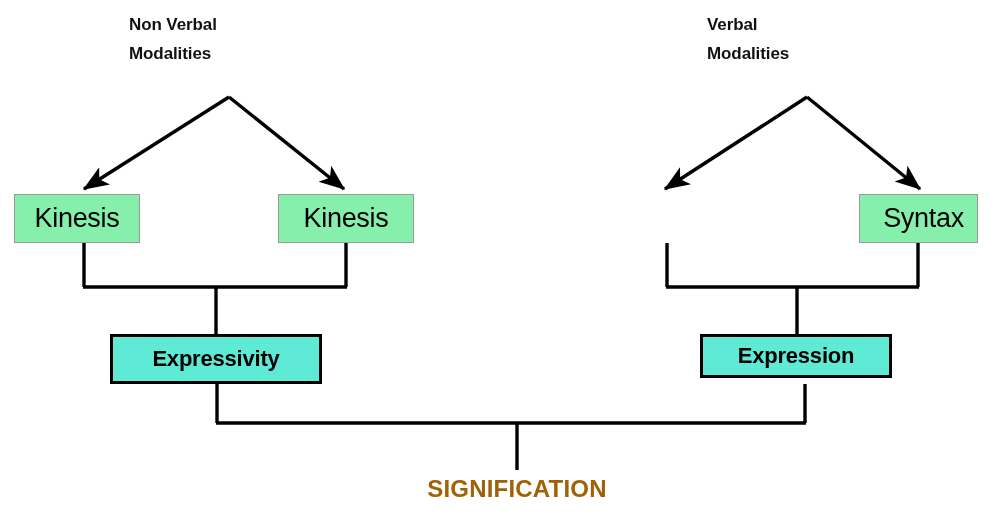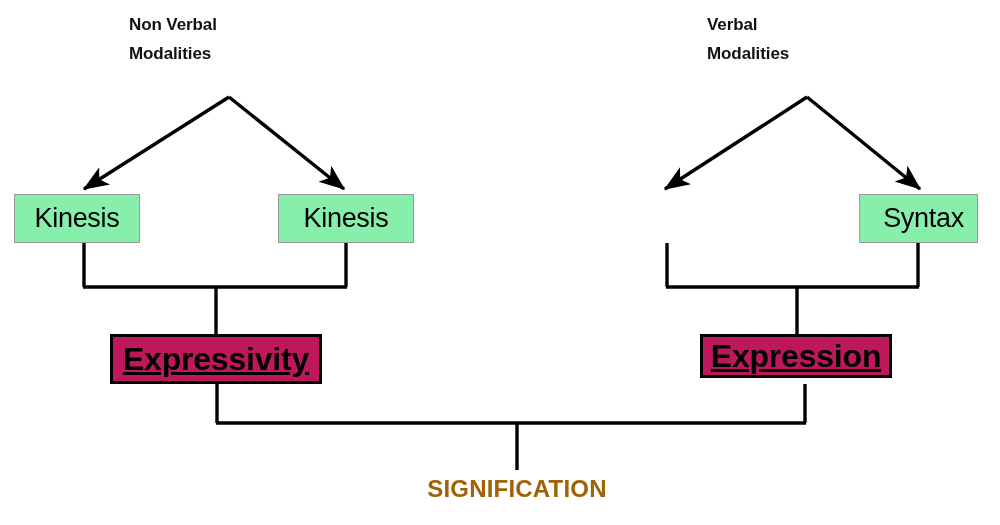--- a/index.html
+++ b/index.html
@@ -59,32 +59,31 @@
   }
   #box-kinesis       { left: 14px;  top: 194px; width: 126px; height: 49px; }
   #box-prosody       { left: 278px; top: 194px; width: 136px; height: 49px; }
   #box-lexis-grammar { left: 515px; top: 194px; width: 236px; height: 49px; }
   #box-syntax        { left: 859px; top: 194px; width: 119px; height: 49px; padding-left: 10px; }
 
   
   .node-box-strong {
     position: absolute;
     box-sizing: border-box;
-    background: #be185d;
+    background: #5eead4;
     border: 3px solid #000000;
     display: flex;
     align-items: center;
     justify-content: center;
     color: #000000;
     font-weight: bold;
-    font-size: 32px;
+    font-size: 22px;
     line-height: 1;
     letter-spacing: -0.2px;
     white-space: nowrap;
-    text-decoration: underline;
   }
   #box-expressivity { left: 110px; top: 334px; width: 212px; height: 50px; }
   #box-expression   { left: 700px; top: 334px; width: 192px; height: 44px; }
 
   
   #label-signification {
     position: absolute;
     left: 317px;
     top: 474px;
     width: 400px;

